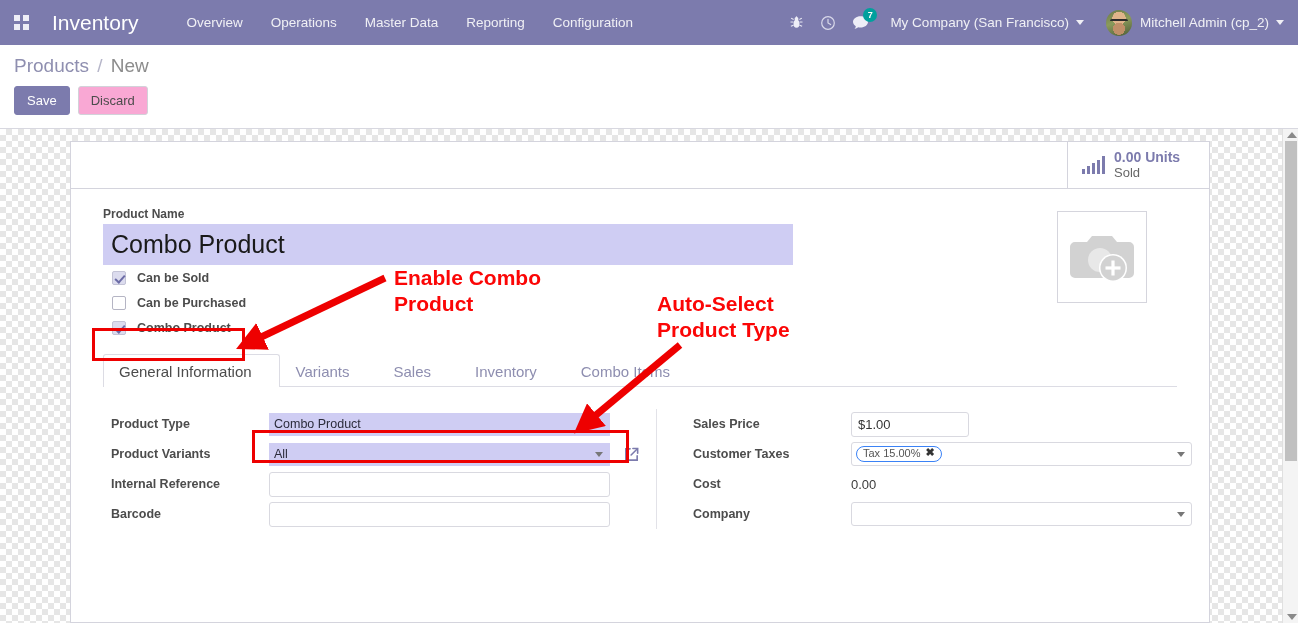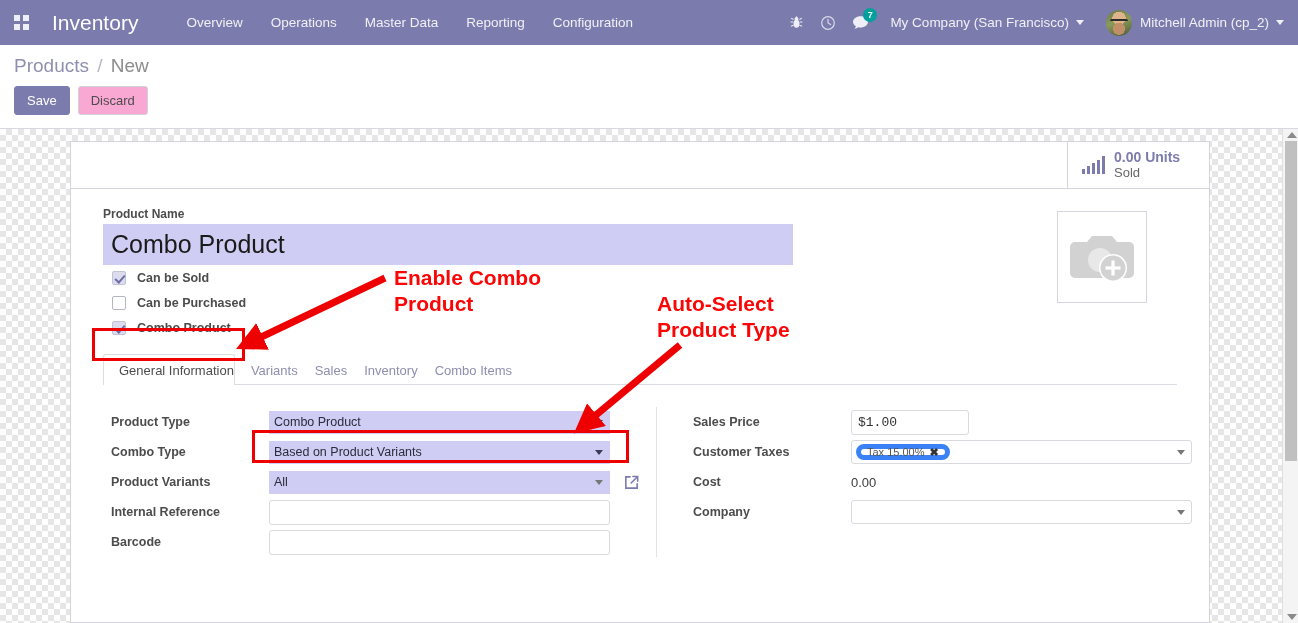--- a/index.html
+++ b/index.html
@@ -286,22 +286,22 @@
   }
 
   
   #notebook { margin-top: 14px; }
   #tabs {
     display: flex;
     border-bottom: 1px solid #dcdce4;
     padding-left: 0px;
   }
   .tab {
-    padding: 8px 0 7px 15px;
-    font-size: 13px;
+    padding: 8px 27px 7px 15px;
+    font-size: 15px;
     color: #8e8eb0;
     cursor: pointer;
     border: 1px solid transparent;
     border-bottom: none;
     margin-bottom: -1px;
     white-space: nowrap;
   }
   .tab.active {
     color: #4c4c4c;
     background: #ffffff;
@@ -384,40 +384,39 @@
   .price-input {
     width: 118px;
     height: 25px;
     border: 1px solid #d9d9e0;
     border-radius: 3px;
     background: #ffffff;
     font-size: 13px;
     color: #333;
     padding: 0 6px;
     outline: none;
-    font-family: Liberation Mono, monospace;
+    font-family: Liberation Sans, sans-serif;
   }
   .readonly-val { font-size: 13px; color: #3b3b3b; }
 
   .many2many {
     width: 341px;
     height: 24px;
     border: 1px solid #d9d9e0;
     border-radius: 3px;
     background: #ffffff;
     display: flex;
     align-items: center;
     padding: 0 18px 0 4px;
     position: relative;
   }
   .m2m-wide { width: 341px; }
   .tag-pill {
     display: inline-flex;
-    align-items: center;
-    border: 5px solid #3b82f6;
+    border: 1px solid #3b82f6;
     border-radius: 11px;
     padding: 0 6px;
     height: 16px;
     font-size: 11px;
     color: #555;
     background: #ffffff;
     white-space: nowrap;
   }
   .tag-x {
     margin-left: 5px;
@@ -639,29 +638,20 @@
             <div class="f-row">
               <div class="f-label">Product Type</div>
               <div class="f-widget">
                 <div class="sel">
                   <span>Combo Product</span>
                   <span class="sel-caret"></span>
                 </div>
               </div>
             </div>
 
-            <div class="f-row">
-              <div class="f-label">Combo Type</div>
-              <div class="f-widget">
-                <div class="sel">
-                  <span>Based on Product Variants</span>
-                  <span class="sel-caret"></span>
-                </div>
-              </div>
-            </div>
 
             <div class="f-row">
               <div class="f-label">Product Variants</div>
               <div class="f-widget">
                 <div class="sel">
                   <span>All</span>
                   <span class="sel-caret thin"></span>
                 </div>
                 <span class="ext-link">
                   <svg width="17" height="17" viewBox="0 0 18 18" fill="none" stroke="#7c7bad" stroke-width="1.7">

